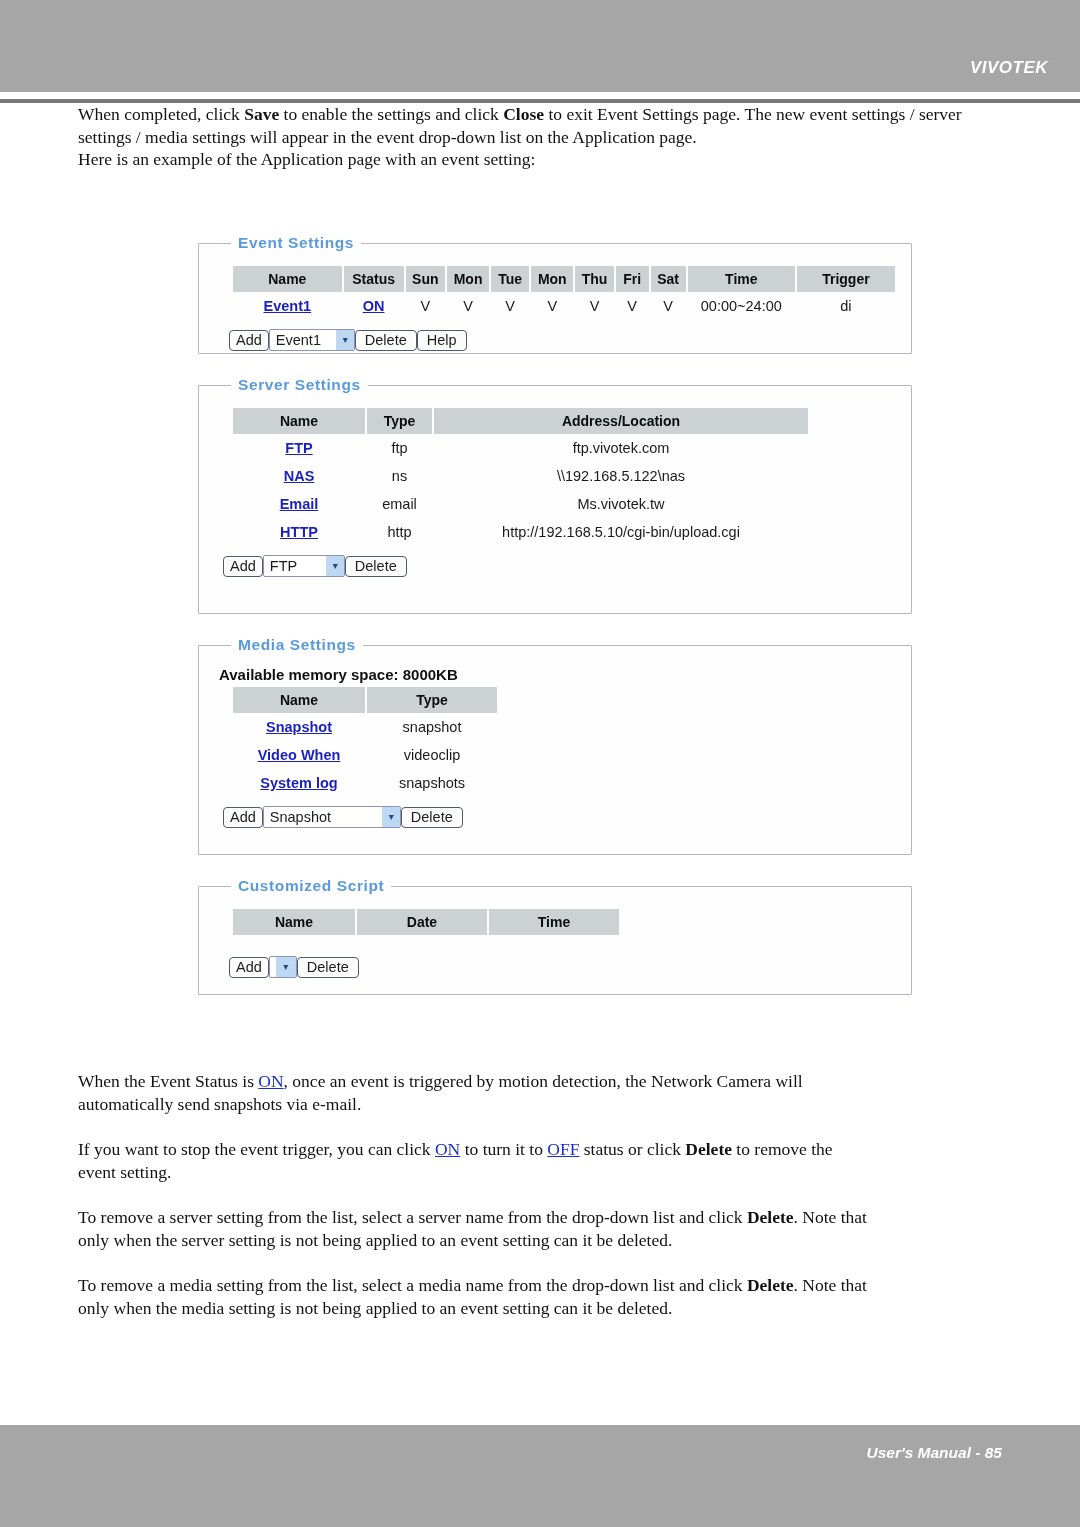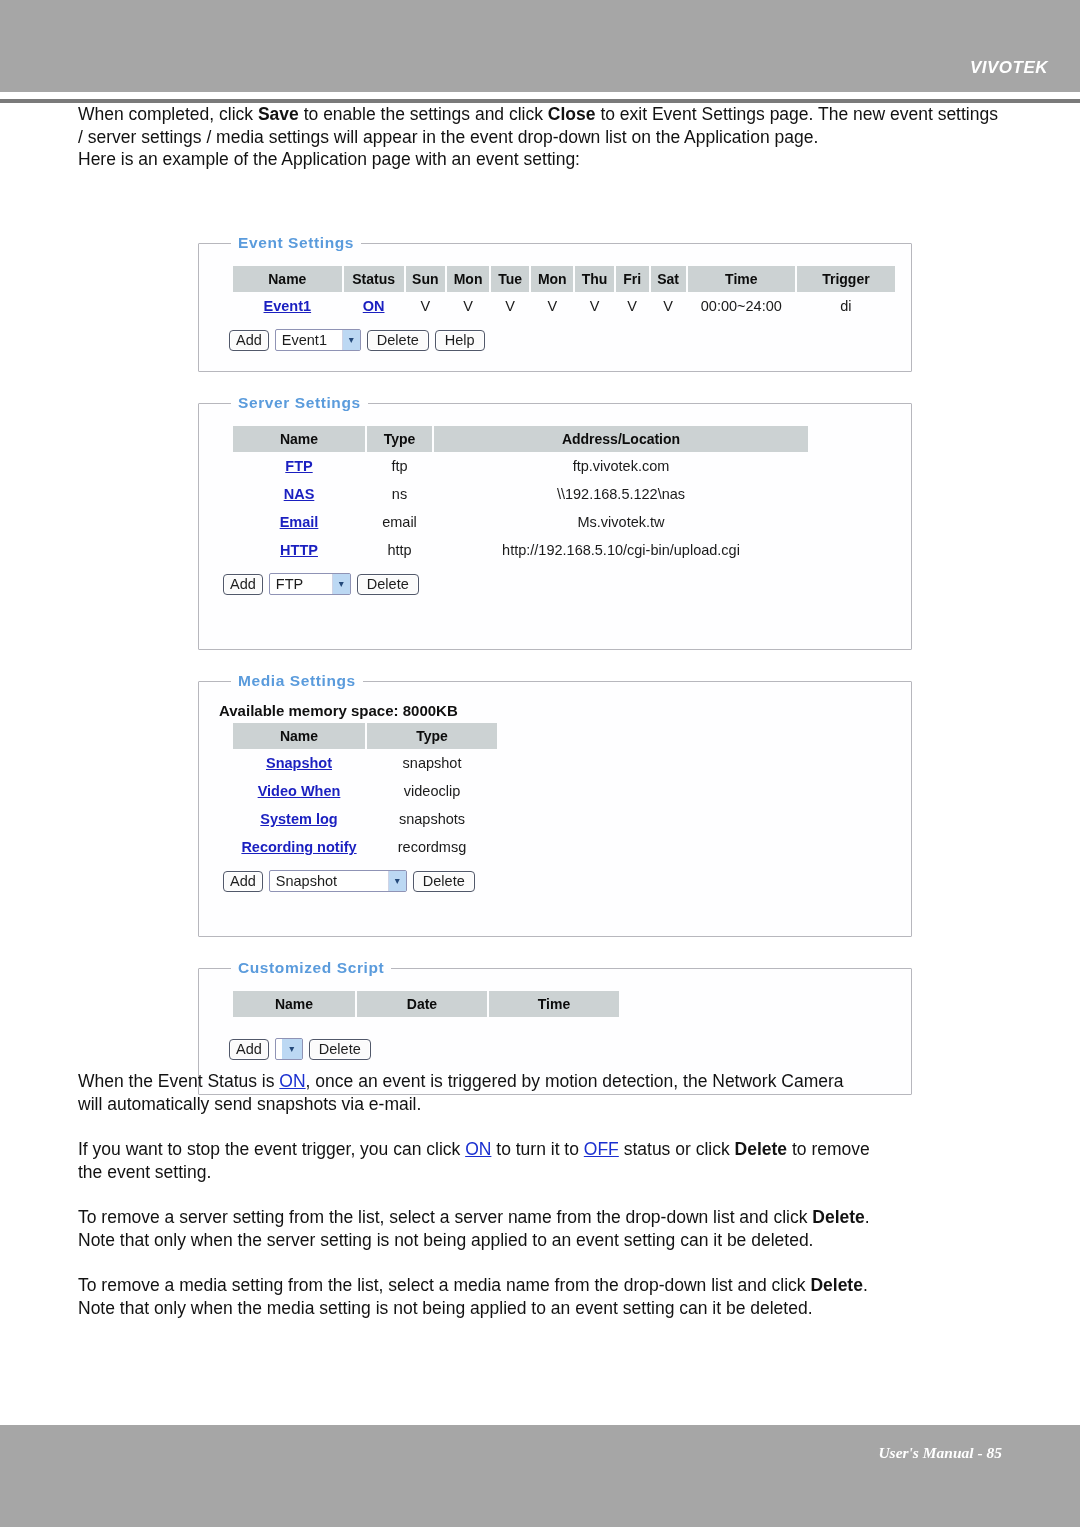--- a/index.html
+++ b/index.html
@@ -45,42 +45,42 @@
     position: absolute;
     left: 0; top: 103px;
     width: 1080px;
   }
   p.para {
     margin: 0;
     padding: 0 78px 0 78px;
     font-size: 17.5px;
     line-height: 22.5px;
     color: #121212;
-    font-family: Liberation Sans, sans-serif;
+    font-family: Liberation Serif, serif;
   }
   .intro-1 { margin-top: 34px; }
   .intro-2 { margin-top: 0px; }
   b { font-weight: bold; }
   u.lnk {
     color: #1a2fd0;
     text-decoration: underline;
   }
 
   
   .panels {
     position: absolute;
     left: 198px;
     top: 234px;
     width: 714px;
   }
   fieldset.panel {
     border: 1px solid #b7b7bd;
     border-radius: 1px;
     margin: 0 0 22px 0;
-    padding: 10px 14px 20px 18px;
+    padding: 10px 14px 2px 18px;
     background: #fefeff;
     box-sizing: border-box;
   }
   fieldset.panel legend {
     color: #5a9bdc;
     font-size: 15.5px;
     font-weight: bold;
     padding: 0 7px 0 7px;
     margin-left: 14px;
     letter-spacing: 0.6px;
@@ -119,21 +119,20 @@
     font-weight: bold;
     font-size: 14.5px;
     cursor: pointer;
   }
 
   
   .ctrl-row {
     display: flex;
     align-items: center;
     margin: 9px 0 0 12px;
-    gap: 6px;
   }
   .btn {
     display: inline-flex;
     align-items: center;
     justify-content: center;
     background: #fbfbfb;
     border: 1px solid #51586a;
     border-radius: 4px;
     font-size: 14.5px;
     color: #1d1d1d;
@@ -206,21 +205,21 @@
     background: #a6a6a6;
   }
   .footer-text {
     position: absolute;
     right: 78px;
     top: 1444px;
     color: #ffffff;
     font-size: 15.5px;
     font-style: italic;
     font-weight: bold;
-    font-family: Liberation Serif, serif;
+    font-family: Liberation Sans, sans-serif;
   }
 </style>
 </head>
 <body>
 
 <div class="header-band"></div>
 <div class="brand">VIVOTEK</div>
 <div class="header-rule"></div>
 
 <div class="content">
@@ -334,24 +333,20 @@
           <td><a class="tlink">Snapshot</a></td>
           <td>snapshot</td>
         </tr>
         <tr>
           <td><a class="tlink">Video When</a></td>
           <td>videoclip</td>
         </tr>
         <tr>
           <td><a class="tlink">System log</a></td>
           <td>snapshots</td>
-        </tr>
-        <tr>
-          <td><a class="tlink">Recording notify</a></td>
-          <td>recordmsg</td>
         </tr>
       </tbody>
     </table>
     <div class="ctrl-row" style="margin-left:6px;">
       <span class="btn sm">Add</span>
       <span class="combo w-snap">
         <span class="cval">Snapshot</span>
         <span class="carrow">▾</span>
       </span>
       <span class="btn">Delete</span>

